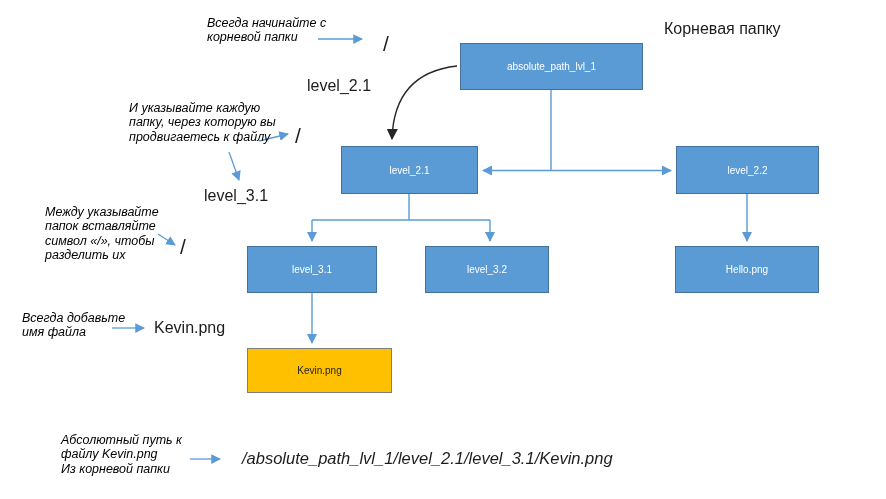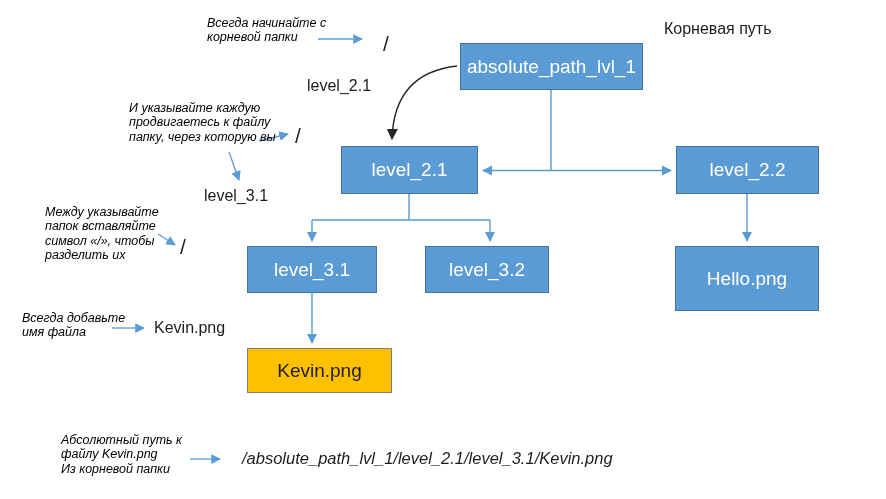--- a/index.html
+++ b/index.html
@@ -3,21 +3,21 @@
 <meta charset="utf-8">
 <style>
   html,body { margin:0; padding:0; background:#fff; }
   .canvas {
     position:relative; width:886px; height:499px; background:#ffffff;
     font-family:"Liberation Sans", sans-serif; overflow:hidden;
   }
   svg.connector-layer { position:absolute; left:0; top:0; width:886px; height:499px; }
   .node {
     position:absolute; display:flex; align-items:center; justify-content:center;
-    font-size:19px; box-sizing:border-box; text-align:right;
+    font-size:10px; box-sizing:border-box; text-align:right;
   }
   .node-blue   { background:#5B9BD5; border:1px solid #41719C; color:#ffffff; }
   .node-orange { background:#FFC000; border:1px solid #7F7F7F; color:#1f1f1f; }
   .ann {
     position:absolute; font-style:italic; font-size:12.5px; line-height:14.3px;
     color:#000000; white-space:nowrap;
   }
   .lbl { position:absolute; color:#1c1c1c; white-space:nowrap; }
   .lbl-md   { font-size:16px; }
   .lbl-path { font-size:16.5px;font-style:italic; }
@@ -65,44 +65,44 @@
   </div>
   <div class="node node-blue" style="left:676px; top:146px; width:143px; height:48px;">
     <span>level_2.2</span>
   </div>
   <div class="node node-blue" style="left:247px; top:246px; width:130px; height:47px;">
     <span>level_3.1</span>
   </div>
   <div class="node node-blue" style="left:425px; top:246px; width:124px; height:47px;">
     <span>level_3.2</span>
   </div>
-  <div class="node node-blue" style="left:675px; top:246px; width:144px; height:65px;">
+  <div class="node node-blue" style="left:675px; top:246px; width:144px; height:47px;">
     <span>Hello.png</span>
   </div>
   <div class="node node-orange" style="left:247px; top:348px; width:145px; height:45px;">
     <span>Kevin.png</span>
   </div>
 
-  <div class="lbl lbl-md" style="left:664px; top:20px;">Корневая путь</div>
+  <div class="lbl lbl-md" style="left:664px; top:20px;">Корневая папку</div>
   <div class="lbl slash" style="left:383px; top:32px;">/</div>
   <div class="lbl lbl-md" style="left:307px; top:77px;">level_2.1</div>
   <div class="lbl slash" style="left:295px; top:124px;">/</div>
   <div class="lbl lbl-md" style="left:204px; top:187px;">level_3.1</div>
   <div class="lbl slash" style="left:180px; top:235px;">/</div>
   <div class="lbl lbl-md" style="left:154px; top:319px;">Kevin.png</div>
   <div class="lbl lbl-path" style="left:242px; top:449px;">/absolute_path_lvl_1/level_2.1/level_3.1/Kevin.png</div>
 
   <div class="ann" style="left:207px; top:16px;">
     <div>Всегда начинайте с</div>
     <div>корневой папки</div>
   </div>
   <div class="ann" style="left:116px; top:101px;margin-left:13px;">
     <div>И указывайте каждую</div>
+    <div>папку, через которую вы</div>
     <div>продвигаетесь к файлу</div>
-    <div>папку, через которую вы</div>
   </div>
   <div class="ann" style="left:45px; top:205px;">
     <div>Между указывайте</div>
     <div>папок вставляйте</div>
     <div>символ «/», чтобы</div>
     <div>разделить их</div>
   </div>
   <div class="ann" style="left:22px; top:311px;">
     <div>Всегда добавьте</div>
     <div>имя файла</div>

